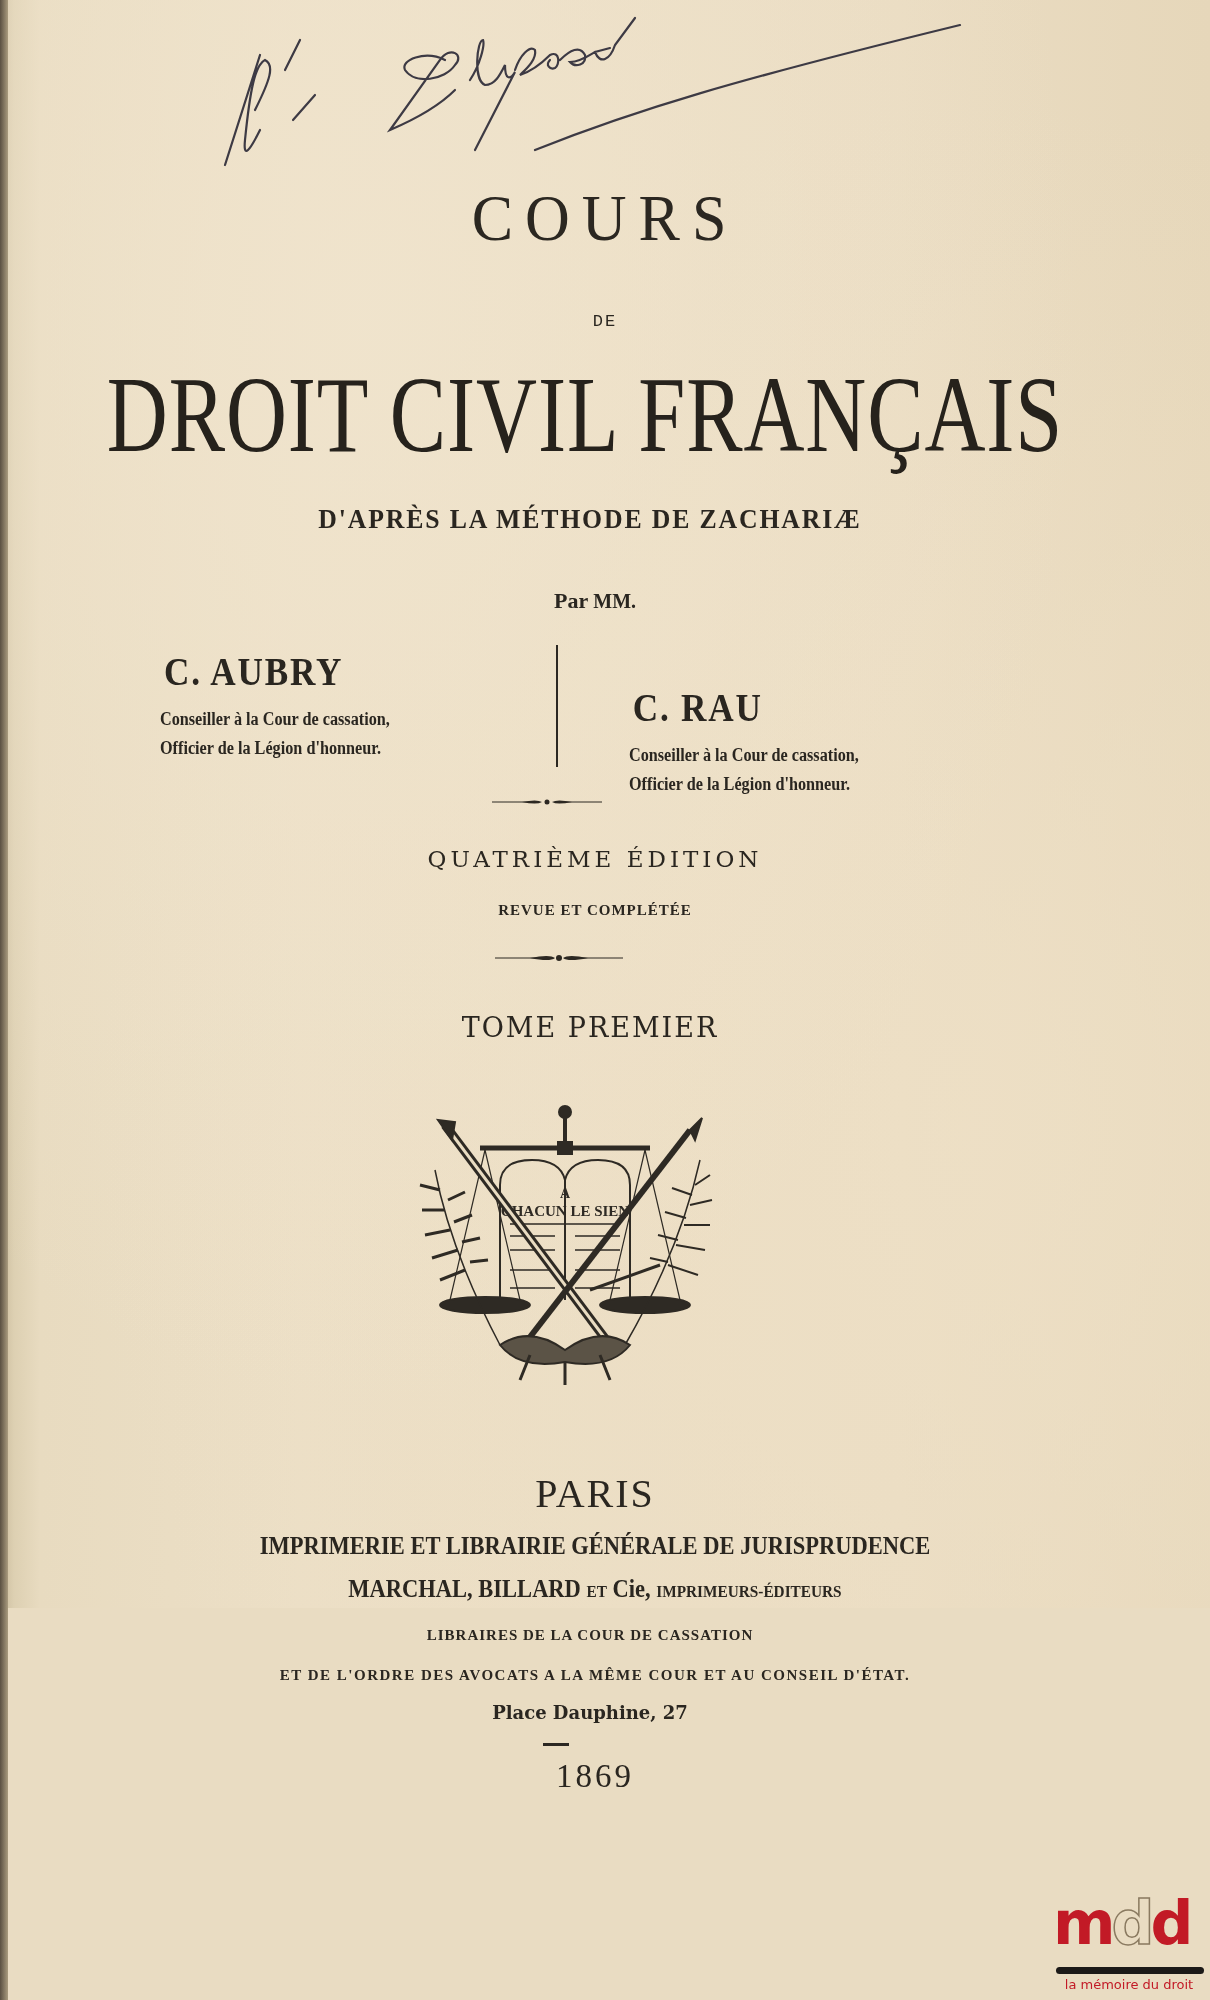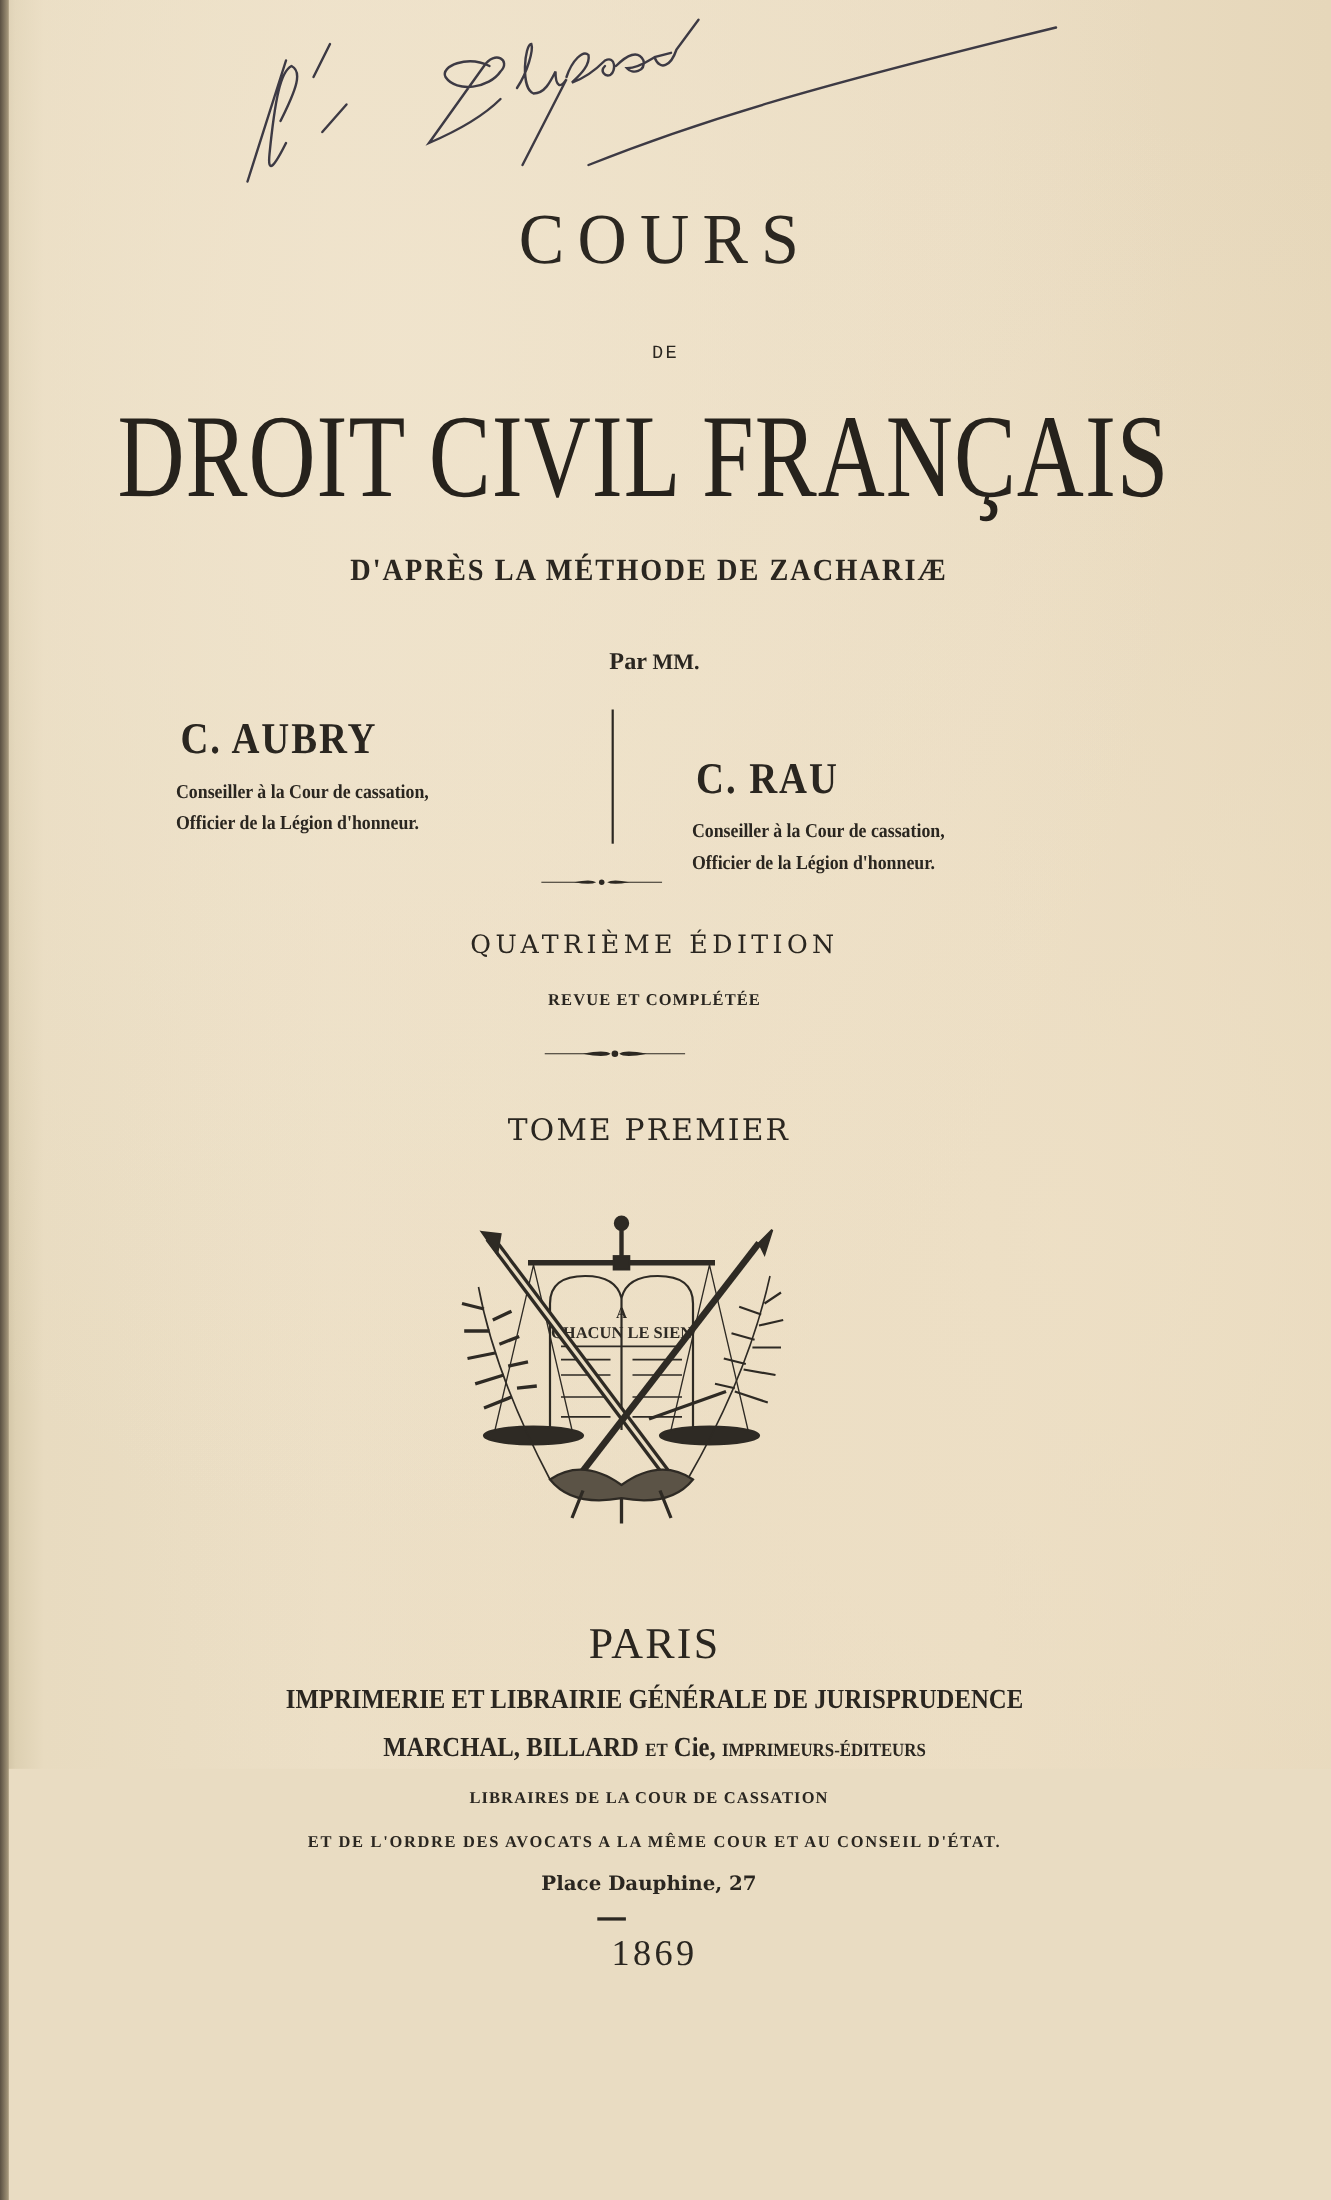--- a/index.html
+++ b/index.html
@@ -165,13 +165,18 @@
     <span class="sc" style="text-transform: uppercase;">et</span>
     <span>Cie,</span>
     <span class="sc" style="text-transform: uppercase;">Imprimeurs-Éditeurs</span>
   </div>
   <div class="line libraires">LIBRAIRES DE LA COUR DE CASSATION</div>
   <div class="line ordre">ET DE L'ORDRE DES AVOCATS A LA MÊME COUR ET AU CONSEIL D'ÉTAT.</div>
   <div class="line place">Place Dauphine, 27</div>
   <div class="short-rule"></div>
   <div class="line year">1869</div>
 
+  <div class="logo">
+    <div class="logo-word"><span>m</span><span class="outline">d</span><span>d</span></div>
+    <div class="logo-bar"></div>
+    <div class="logo-tag">la mémoire du droit</div>
+  </div>
 </div>
 
 </body></html>

